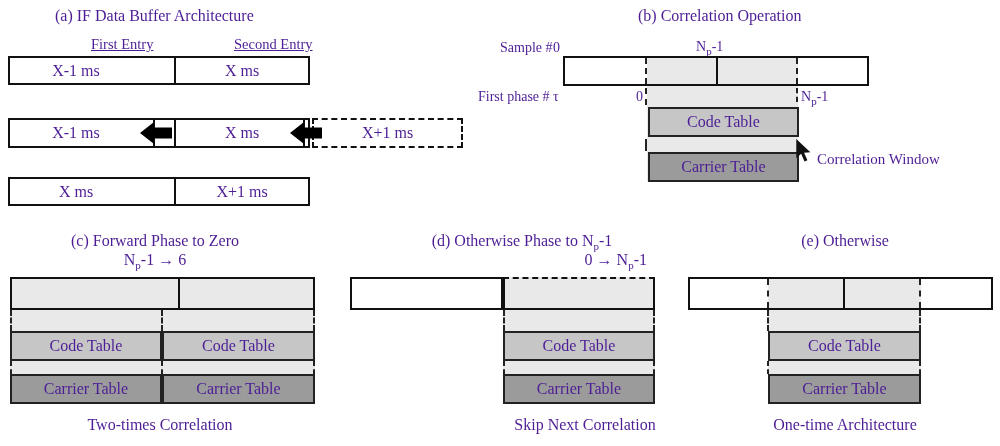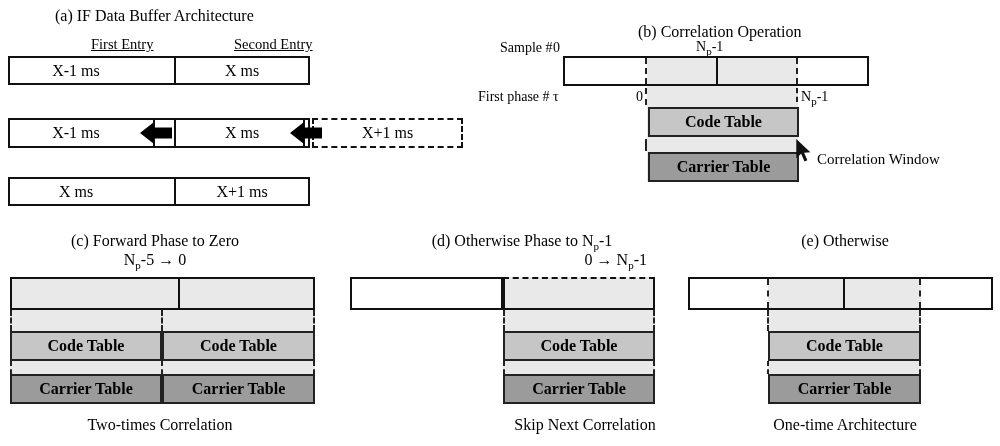--- a/index.html
+++ b/index.html
@@ -1,34 +1,34 @@
 <!DOCTYPE html>
 <html><head>
 <meta charset="utf-8">
 <style>
   html,body{margin:0;padding:0;background:#fff;}
   #stage{
     position:relative;width:1000px;height:446px;background:#ffffff;
-    font-family:"Liberation Serif","DejaVu Serif",serif;color:#000000;overflow:hidden;
+    font-family:"Liberation Serif","DejaVu Serif",serif;color:#4c1d95;overflow:hidden;
   }
   .t{position:absolute;white-space:nowrap;font-size:16px;line-height:1.15;}
   .small{font-size:14px;}
   .ctr{text-align:center;}
   .und{text-decoration:underline;font-size:14.5px;margin-left:36px;}
   sub{font-size:11px;line-height:0;}
   .box{position:absolute;box-sizing:border-box;border:2px solid #111;background:transparent;}
   .flexrow{display:flex;gap:32px;}
   .cell{flex:1;display:flex;align-items:center;justify-content:center;font-size:16px;}
   .cell + .cell{border-left:2px solid #111;}
   .dashed{border-style:dashed;}
   .shade{background:#e9e9e9;}
   .band{position:absolute;background:#e9e9e9;}
   .gtable{
     position:absolute;box-sizing:border-box;border:2px solid #222;
-    display:flex;align-items:center;justify-content:center;font-size:16px;font-weight:bold;
+    display:flex;align-items:center;justify-content:center;font-size:16px;
   }
   .code{background:#c6c6c6;}
   .carrier{background:#9b9b9b;}
   .vdash{position:absolute;width:0;border-left:2px dashed #222;}
   .vline{position:absolute;width:2px;background:#111;}
   .icon{position:absolute;z-index:6;}
 </style>
 </head>
 <body>
 
@@ -64,21 +64,21 @@
     <svg width="32" height="22" viewBox="0 0 32 22">
         <polygon points="0,11 14,0 14,5.5 32,5.5 32,16.5 14,16.5 14,22" fill="#000"></polygon>
       </svg>
   </span>
 
   <div class="box flexrow" style="left:8px;top:177px;width:302px;height:29px;">
     <div class="cell">X ms</div>
     <div class="cell">X+1 ms</div>
   </div>
 
-  <div class="t" style="left:638px;top:7px;margin-top:16px;">(b)  Correlation Operation</div>
+  <div class="t" style="left:638px;top:7px;">(b)  Correlation Operation</div>
 
   <div class="t small" style="left:500px;top:40px;">Sample #</div>
   <div class="t small" style="left:553px;top:40px;">0</div>
   <div class="t small" style="left:696px;top:39px;"><span>N</span><sub>p</sub><span>-1</span></div>
 
   <div class="band" style="left:647px;top:58px;width:151px;height:124px;z-index:0;"></div>
 
   <div class="box" style="left:563px;top:56px;width:306px;height:30px;z-index:2;"></div>
   <div class="vline" style="left:716px;top:58px;height:26px;z-index:3;"></div>
   <div class="vdash" style="left:645px;top:58px;height:26px;z-index:3;"></div>
@@ -96,21 +96,21 @@
   <div class="gtable carrier" style="left:648px;top:152px;width:151px;height:30px;z-index:4;">Carrier Table</div>
 
   <span class="icon" style="left:795px;top:139px;">
     <svg width="16" height="23" viewBox="0 0 12.5 18">
         <path d="M1,0 L1,15 L4.8,11.6 L7.4,17.7 L9.7,16.6 L7.1,10.7 L12,10.3 Z" fill="#111"></path>
       </svg>
   </span>
   <div class="t small" style="left:817px;top:151px;font-size:15px;">Correlation Window</div>
 
   <div class="t ctr" style="left:30px;top:232px;width:250px;">(c)  Forward Phase to Zero</div>
-  <div class="t ctr" style="left:30px;top:251px;width:250px;"><span>N</span><sub>p</sub><span>-5 → 0</span></div>
+  <div class="t ctr" style="left:30px;top:251px;width:250px;"><span>N</span><sub>p</sub><span>-1 → 6</span></div>
 
   <div class="box flexrow shade" style="left:10px;top:277px;width:305px;height:33px;">
     <div class="cell"></div>
     <div class="cell"></div>
   </div>
 
   <div class="band" style="left:10px;top:310px;width:305px;height:21px;"></div>
   <div class="vdash" style="left:10px;top:310px;height:21px;"></div>
   <div class="vdash" style="left:161px;top:310px;height:21px;"></div>
   <div class="vdash" style="left:313px;top:310px;height:21px;"></div>

